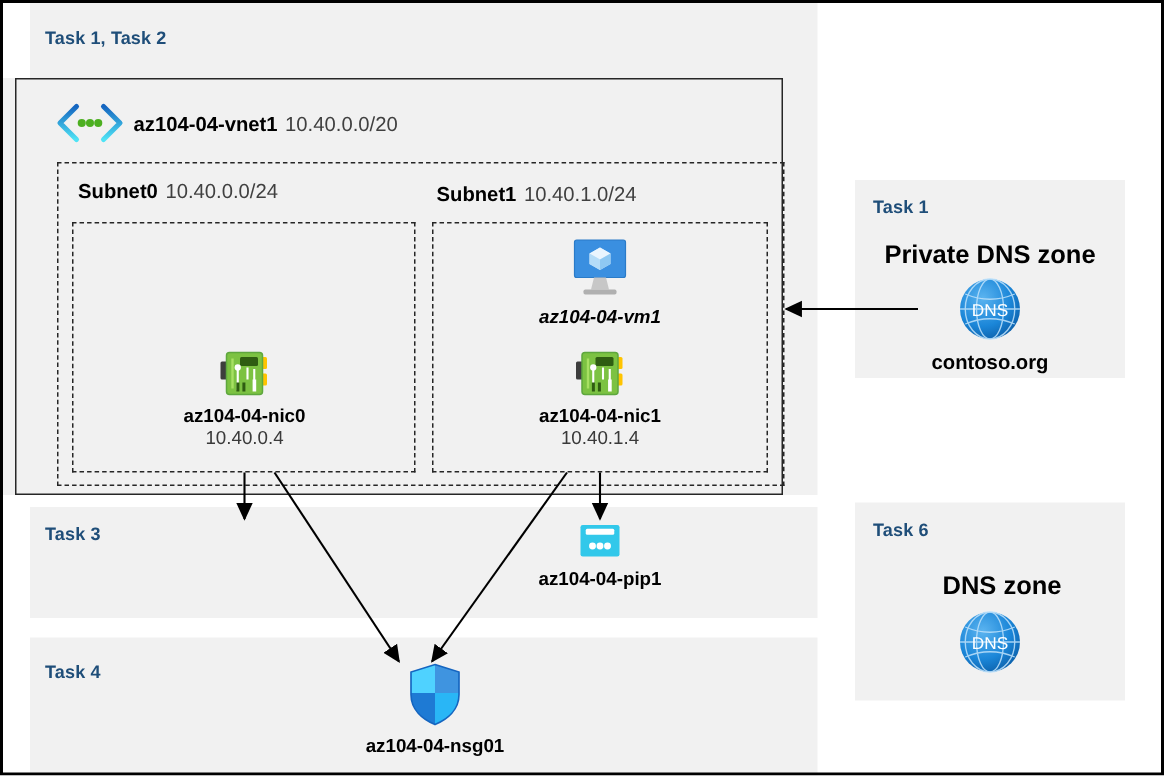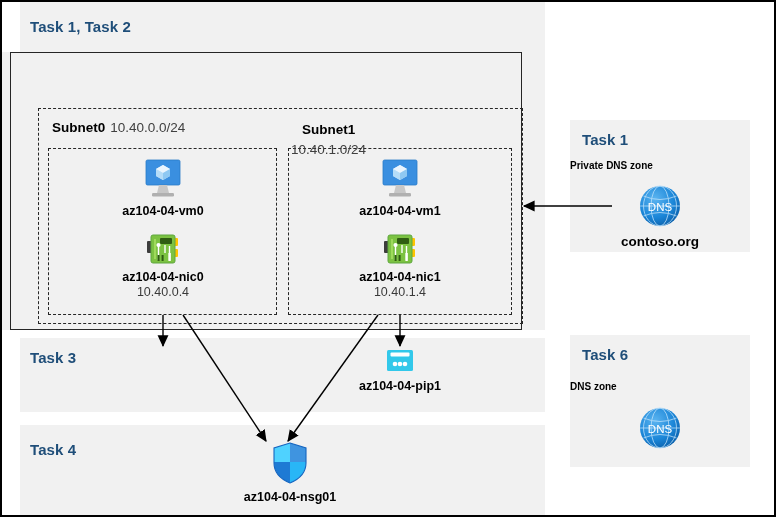--- a/index.html
+++ b/index.html
@@ -36,34 +36,34 @@
     border:1px dashed #262626;box-sizing:border-box;
   }
   .subnet-inner{
     border:1px dashed #262626;box-sizing:border-box;
   }
   .subnet0-inner{left:48px;top:148px;width:229px;height:167px;}
   .subnet1-inner{left:288px;top:148px;width:224px;height:167px;}
 
   
   .task-label{
-    color:#1f4e79;font-weight:bold;font-size:15px;letter-spacing:0.1px;
+    color:#1f4e79;font-weight:bold;font-size:12px;letter-spacing:0.1px;
     white-space:nowrap;
     text-align:right;
   }
   .name-bold{font-weight:bold;color:#000;font-size:13.5px;white-space:nowrap;}
   .name-plain{font-weight:normal;color:#404040;font-size:13.5px;white-space:nowrap;}
   .hdr-row{display:flex;align-items:center;gap:5px;white-space:nowrap;}
   .node-label{
     font-weight:bold;color:#000;font-size:12.5px;text-align:center;white-space:nowrap;
   }
   .node-sub{
     font-weight:normal;color:#3a3a3a;font-size:12.5px;text-align:left;white-space:nowrap;
   }
-  .panel-title{font-weight:bold;color:#000;font-size:10px;text-align:left;white-space:nowrap;}
+  .panel-title{font-weight:bold;color:#000;font-size:17px;text-align:center;white-space:nowrap;}
 
   .node{display:flex;flex-direction:column;align-items:center;}
 
   
   .ico{display:block;}
 
   svg{display:block;overflow:visible;}
 
   
   .arrows{position:absolute;left:0;top:0;width:776px;height:517px;pointer-events:none;}
@@ -78,52 +78,54 @@
   <div class="abs gray-panel task3-panel"></div>
   <div class="abs gray-panel task4-panel"></div>
   <div class="abs gray-panel task5-panel"></div>
   <div class="abs gray-panel task6-panel"></div>
 
   <div class="abs task-label" style="left:30px;top:18px;">Task 1, Task 2</div>
 
 
   <div class="abs vnet-box"></div>
 
+  <div class="abs hdr-row" style="left:36px;top:68px;">
+    <span class="ico">
+      <svg width="48" height="28" viewBox="0 0 48 28">
+        <defs>
+          <linearGradient id="vnetg" x1="0" y1="0" x2="0" y2="1">
+            <stop offset="0%" stop-color="#1565c0"></stop>
+            <stop offset="100%" stop-color="#4fe3f5"></stop>
+          </linearGradient>
+        </defs>
+        <path d="M15 3 L4 14 L15 25" fill="none" stroke="url(#vnetg)" stroke-width="3.4" stroke-linecap="round" stroke-linejoin="round"></path>
+        <path d="M33 3 L44 14 L33 25" fill="none" stroke="url(#vnetg)" stroke-width="3.4" stroke-linecap="round" stroke-linejoin="round"></path>
+        <circle cx="18.5" cy="14" r="2.7" fill="#4caf20"></circle>
+        <circle cx="24" cy="14" r="2.7" fill="#4caf20"></circle>
+        <circle cx="29.5" cy="14" r="2.7" fill="#4caf20"></circle>
+      </svg>
+    </span>
+    <span class="name-bold">az104-04-vnet1</span>
+    <span class="name-plain">10.40.0.0/20</span>
+  </div>
 
   <div class="abs subnet-outer"></div>
   <div class="abs subnet-inner subnet0-inner"></div>
   <div class="abs subnet-inner subnet1-inner"></div>
 
   <div class="abs hdr-row" style="left:52px;top:120px;">
     <span class="name-bold">Subnet0</span>
     <span class="name-plain">10.40.0.0/24</span>
   </div>
 
-  <div class="abs hdr-row" style="left:291px;top:122px;flex-direction:column;">
+  <div class="abs hdr-row" style="left:291px;top:122px;">
     <span class="name-bold">Subnet1</span>
     <span class="name-plain">10.40.1.0/24</span>
   </div>
 
-  <div class="abs node" style="left:103px;top:158px;width:120px;">
-    <span class="ico">
-      <svg width="46" height="42" viewBox="0 0 46 42">
-        <rect x="6" y="2" width="34" height="25" rx="1.5" fill="#3a8fe0"></rect>
-        <rect x="6" y="2" width="34" height="25" rx="1.5" fill="none" stroke="#2a7bc8" stroke-width="0.8"></rect>
-        <g transform="translate(23,14)">
-          <polygon points="0,-7 7,-3 7,4 0,8 -7,4 -7,-3" fill="#cfe8fb"></polygon>
-          <polygon points="0,-7 7,-3 0,1 -7,-3" fill="#eaf5fe"></polygon>
-          <polygon points="0,1 7,-3 7,4 0,8" fill="#8ec8f2"></polygon>
-          <polygon points="0,1 0,8 -7,4 -7,-3" fill="#b4dcf8"></polygon>
-        </g>
-        <path d="M19 27 L27 27 L29 35 L17 35 Z" fill="#c7c7c7"></path>
-        <rect x="12" y="35" width="22" height="3.4" rx="1.2" fill="#b0b0b0"></rect>
-      </svg>
-    </span>
-    <span class="node-label" style="margin-top:4px;">az104-04-vm0</span>
-  </div>
 
   <div class="abs node" style="left:103px;top:233px;width:120px;">
     <span class="ico">
       <svg width="38" height="34" viewBox="0 0 38 34">
         <rect x="3" y="8" width="6" height="12" rx="1" fill="#3d3d3d"></rect>
         <rect x="29" y="5" width="5" height="8" rx="1" fill="#ffc400"></rect>
         <rect x="29" y="16" width="5" height="8" rx="1" fill="#ffc400"></rect>
         <rect x="7" y="2" width="24" height="28" rx="2" fill="#7cc242"></rect>
         <rect x="7" y="2" width="24" height="28" rx="2" fill="none" stroke="#5ea73e" stroke-width="1"></rect>
         <rect x="16" y="5" width="12" height="6" rx="1" fill="#2f5d12"></rect>
@@ -149,21 +151,21 @@
         <g transform="translate(23,14)">
           <polygon points="0,-7 7,-3 7,4 0,8 -7,4 -7,-3" fill="#cfe8fb"></polygon>
           <polygon points="0,-7 7,-3 0,1 -7,-3" fill="#eaf5fe"></polygon>
           <polygon points="0,1 7,-3 7,4 0,8" fill="#8ec8f2"></polygon>
           <polygon points="0,1 0,8 -7,4 -7,-3" fill="#b4dcf8"></polygon>
         </g>
         <path d="M19 27 L27 27 L29 35 L17 35 Z" fill="#c7c7c7"></path>
         <rect x="12" y="35" width="22" height="3.4" rx="1.2" fill="#b0b0b0"></rect>
       </svg>
     </span>
-    <span class="node-label" style="margin-top:4px;">az104-04-vm1</span>
+    <span class="node-label" style="margin-top:4px;font-style:italic;">az104-04-vm1</span>
   </div>
 
   <div class="abs node" style="left:340px;top:233px;width:120px;">
     <span class="ico">
       <svg width="38" height="34" viewBox="0 0 38 34">
         <rect x="3" y="8" width="6" height="12" rx="1" fill="#3d3d3d"></rect>
         <rect x="29" y="5" width="5" height="8" rx="1" fill="#ffc400"></rect>
         <rect x="29" y="16" width="5" height="8" rx="1" fill="#ffc400"></rect>
         <rect x="7" y="2" width="24" height="28" rx="2" fill="#7cc242"></rect>
         <rect x="7" y="2" width="24" height="28" rx="2" fill="none" stroke="#5ea73e" stroke-width="1"></rect>

